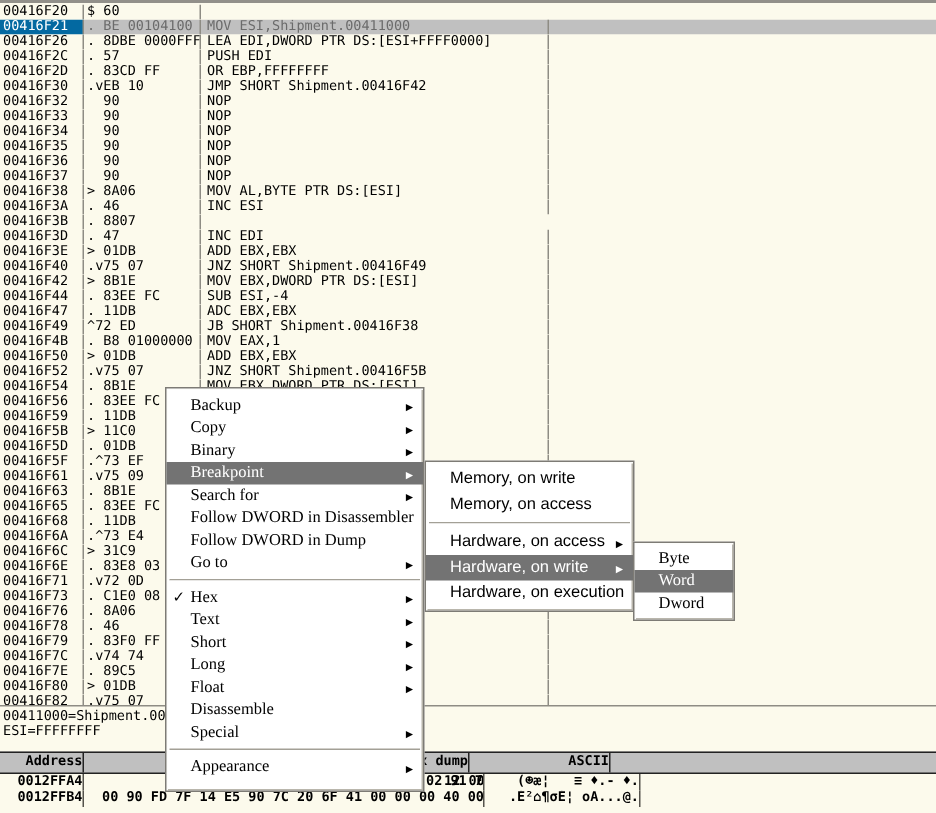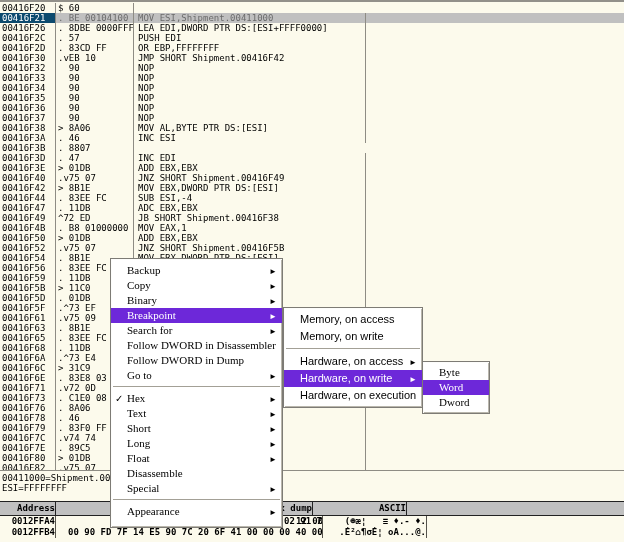--- a/index.html
+++ b/index.html
@@ -12,21 +12,21 @@
   .right-edge{position:absolute;top:0;right:0;bottom:0;width:1px;background:#b7b5aa;}
 
   
   #disasm-pane{position:absolute;top:0;left:0;width:624px;height:470px;overflow:hidden;padding-top:3px;box-sizing:border-box;}
   .drow{display:flex;height:10px;line-height:10px;white-space:pre;overflow:hidden;}
   .drow span{display:block;overflow:hidden;}
   .c-addr{width:56px;flex:none;padding-left:2px;box-sizing:border-box;border-right:1px solid #8e8c84;}
   .c-code{width:78px;flex:none;padding-left:2px;box-sizing:border-box;border-right:1px solid #8e8c84;}
   .c-dis{width:232px;flex:none;padding-left:4px;box-sizing:border-box;border-right:1px solid #8e8c84;}
   .c-com{flex:1;}
-  .drow.selected .c-addr{background:#0c4a6e;color:#fff;}
+  .drow.selected .c-addr{background:#0369a1;color:#fff;}
   .drow.selected .c-code,.drow.selected .c-dis,.drow.selected .c-com{background:#C0C0C0;color:#6b6b6b;}
 
   
   #info-pane{position:absolute;top:470px;left:0;width:624px;height:31px;border-top:1px solid #8e8c84;box-sizing:border-box;padding:2px 0 0 2px;}
   .info-line{height:10px;line-height:10px;white-space:pre;}
 
   
   #dump-pane{position:absolute;top:501px;left:0;width:624px;height:41px;font-weight:bold;text-align:right;}
   #dump-header{display:flex;height:15px;line-height:13px;background:#C0C0C0;border-top:1px solid #222;border-bottom:1px solid #222;box-sizing:border-box;}
   #dump-header .h{border-right:1px solid #222;box-sizing:border-box;padding-left:3px;overflow:hidden;}
@@ -44,21 +44,21 @@
 
   
   .menu{
     position:absolute;background:#fff;
     border:1px solid #7d7b75;
     box-shadow:inset 1px 1px 0 #fdfdfb, inset -1px -1px 0 #b9b6ac;
     font-family:"Liberation Sans",sans-serif;font-size:11px;color:#000;
     box-sizing:border-box;
   }
   .mitem{position:relative;padding-left:16px;white-space:nowrap;overflow:hidden;}
-  .mitem.hl{background:#6d28d9;color:#fff;}
+  .mitem.hl{background:#737373;color:#fff;}
   .mcheck{position:absolute;left:4px;top:0;font-size:10px;}
   .marrow{position:absolute;right:5px;top:1px;font-size:8px;}
   .msep{height:0;margin:3px 2px;border-top:1px solid #a3a096;border-bottom:1px solid #fff;}
   #context-menu{left:110px;top:258px;width:173px;padding:4px 0 8px 0;}
   #context-menu .mitem{height:15px;line-height:15px;font-family:Liberation Serif, serif;}
   #breakpoint-submenu{left:283px;top:307px;width:140px;padding:3px 0;}
   #breakpoint-submenu .mitem{height:17px;line-height:17px;}
   #hardware-write-submenu{left:422px;top:361px;width:68px;padding:3px 0;font-family:Liberation Serif, serif;}
   #hardware-write-submenu .mitem{height:15px;line-height:15px;}
 </style>
@@ -150,22 +150,22 @@
       <div class="mitem"><span>Text</span><span class="marrow">►</span></div>
       <div class="mitem"><span>Short</span><span class="marrow">►</span></div>
       <div class="mitem"><span>Long</span><span class="marrow">►</span></div>
       <div class="mitem"><span>Float</span><span class="marrow">►</span></div>
       <div class="mitem"><span>Disassemble</span></div>
       <div class="mitem"><span>Special</span><span class="marrow">►</span></div>
       <div class="msep"></div>
       <div class="mitem"><span>Appearance</span><span class="marrow">►</span></div>
     </div>
   <div id="breakpoint-submenu" class="menu">
+      <div class="mitem"><span>Memory, on write</span></div>
       <div class="mitem"><span>Memory, on access</span></div>
-      <div class="mitem"><span>Memory, on write</span></div>
       <div class="msep"></div>
       <div class="mitem"><span>Hardware, on access</span><span class="marrow">►</span></div>
       <div class="mitem hl"><span>Hardware, on write</span><span class="marrow">►</span></div>
       <div class="mitem"><span>Hardware, on execution</span></div>
     </div>
   <div id="hardware-write-submenu" class="menu">
       <div class="mitem"><span>Byte</span></div>
       <div class="mitem hl"><span>Word</span></div>
       <div class="mitem"><span>Dword</span></div>
     </div>

